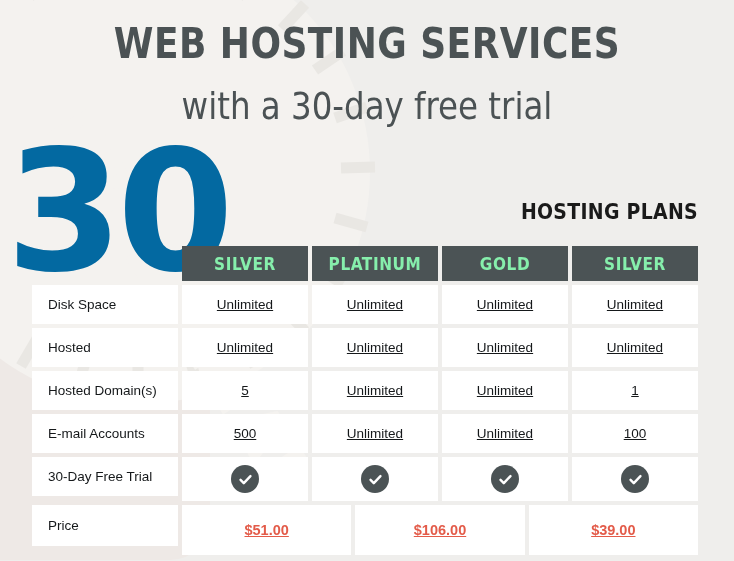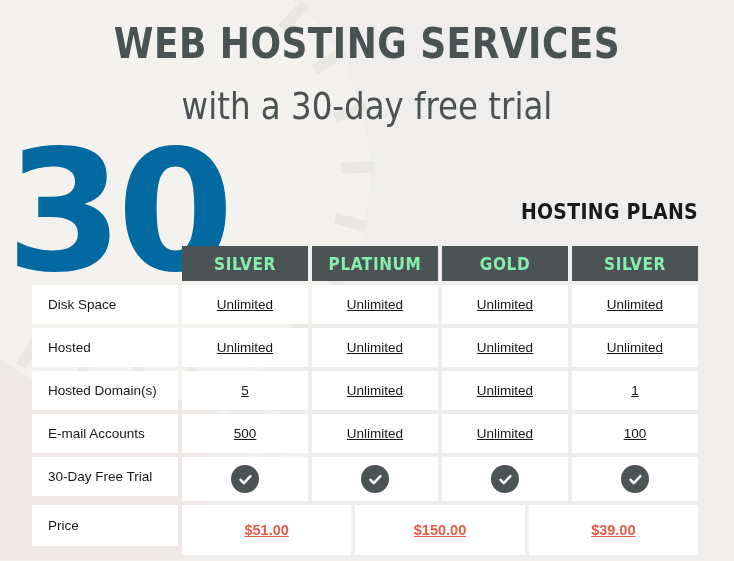--- a/index.html
+++ b/index.html
@@ -309,18 +309,18 @@
           <svg width="17" height="17" viewBox="0 0 24 24">
               <path d="M5 12.5l4.6 4.6L19 7.2" fill="none" stroke="#ffffff" stroke-width="3.4" stroke-linecap="round" stroke-linejoin="round"></path>
             </svg>
         </span>
       </div>
     </div>
 
     <div class="trow row-price">
       <div class="cell-label">Price</div>
       <div class="cell-data">$51.00</div>
-      <div class="cell-data">$150.00</div>
+      <div class="cell-data">$106.00</div>
       <div class="cell-data">$39.00</div>
     </div>
 
   </div>
 </div>
 
 </body></html>

